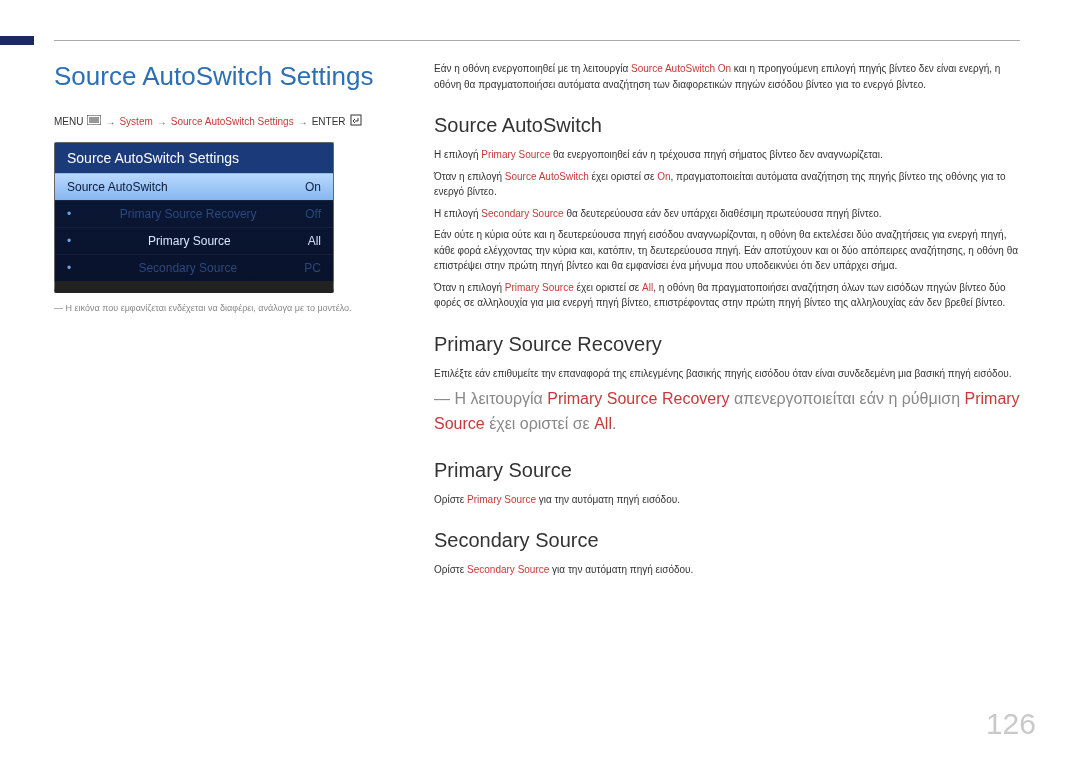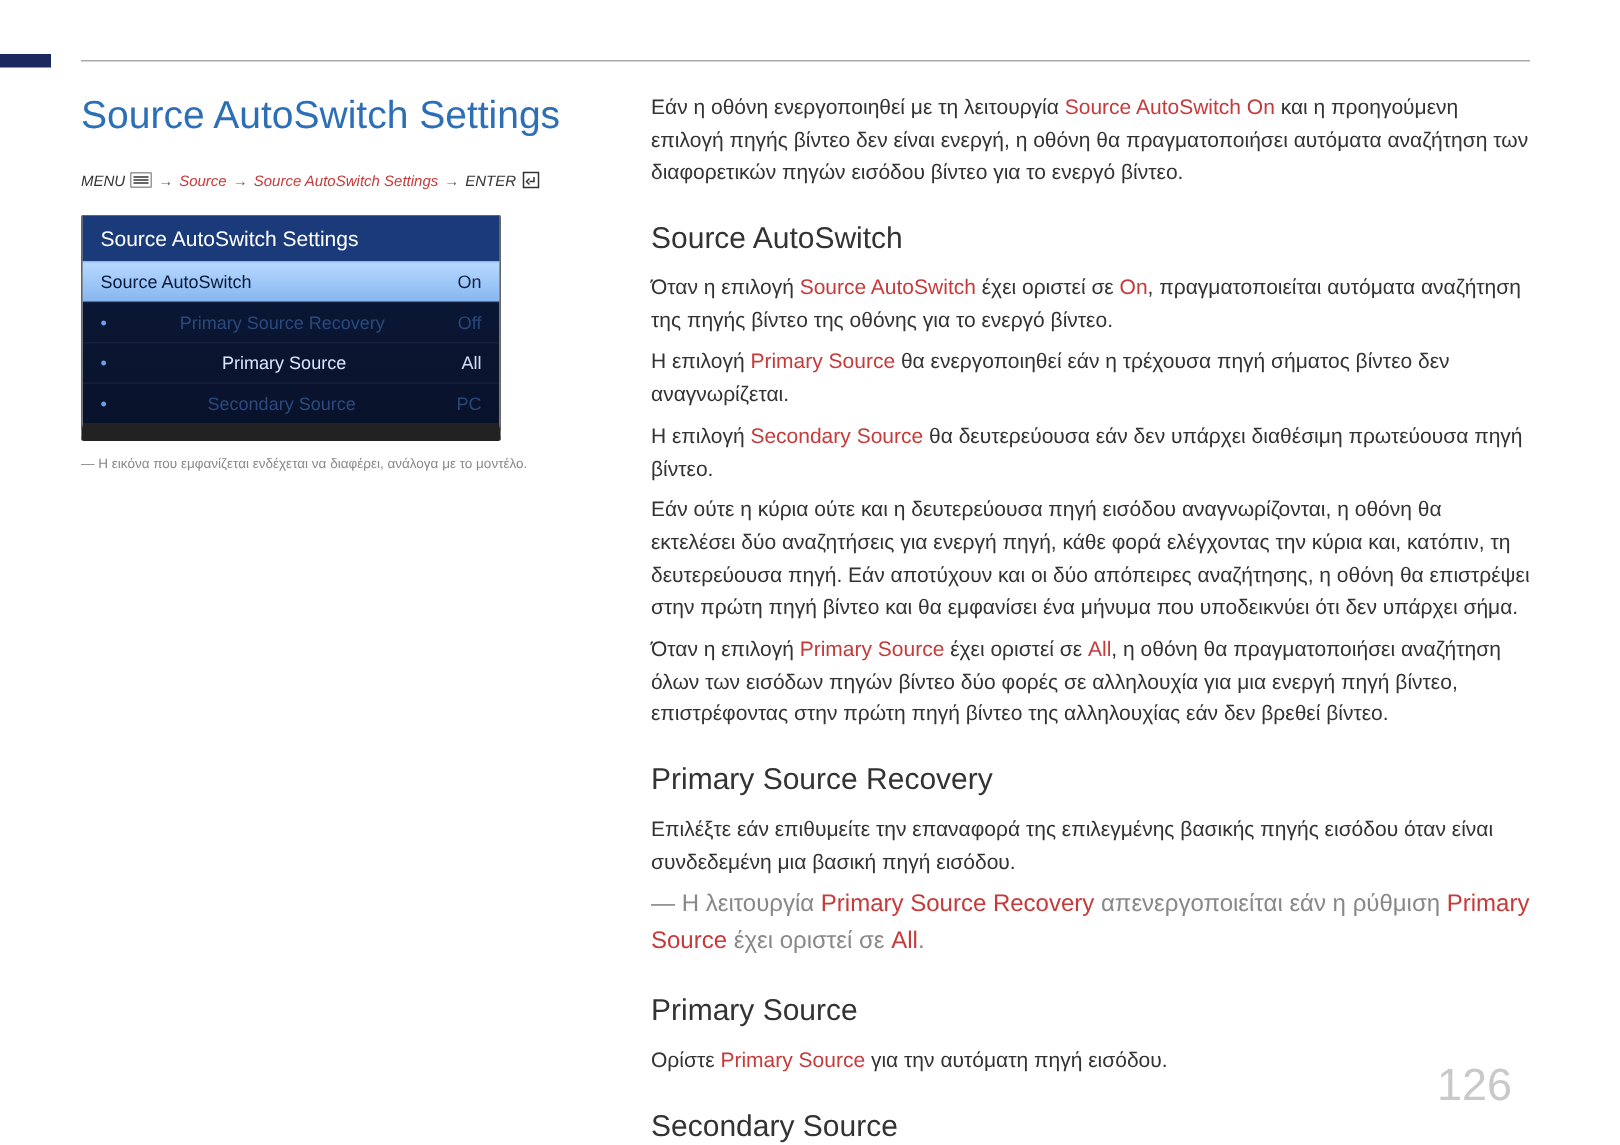--- a/index.html
+++ b/index.html
@@ -46,21 +46,20 @@
     margin-bottom: 22px;
   }
   .breadcrumb {
     font-size: 10px;
     color: #333;
     margin-bottom: 14px;
     display: flex;
     align-items: center;
     flex-wrap: wrap;
     gap: 4px;
-    font-style: italic;
   }
   .breadcrumb .red { color: #c63a3a; }
   .breadcrumb .arrow { color: #666; }
   .icon-inline {
     display: inline-block;
     vertical-align: middle;
   }
   .tv-box {
     width: 280px;
     border: 1px solid #666;
@@ -100,21 +99,21 @@
     font-size: 9px;
     color: #888;
     margin-top: 10px;
   }
   .footnote::before {
     content: "― ";
     color: #888;
   }
 
   .right p {
-    font-size: 14px;
+    font-size: 10px;
     line-height: 1.55;
     color: #333;
     margin-bottom: 6px;
   }
   .right .red { color: #c63a3a; }
   .right h2 {
     font-size: 20px;
     font-weight: 400;
     color: #333;
     margin-top: 22px;
@@ -125,21 +124,21 @@
     font-size: 16px;
     color: #888;
     margin-top: 4px;
   }
   .right .subnote::before {
     content: "― ";
   }
 
   .pagenum {
     position: absolute;
-    right: 72px;
+    right: 44px;
     bottom: 22px;
     font-size: 30px;
     color: #c9c9c9;
     font-weight: 300;
   }
 </style>
 </head>
 <body>
 
 <div class="page">
@@ -152,21 +151,21 @@
         <span>MENU</span>
         <span class="icon-inline">
           <svg width="14" height="10" viewBox="0 0 14 10">
               <rect x="0" y="0" width="14" height="10" fill="none" stroke="#333" stroke-width="1"></rect>
               <line x1="2" y1="3" x2="12" y2="3" stroke="#333"></line>
               <line x1="2" y1="5" x2="12" y2="5" stroke="#333"></line>
               <line x1="2" y1="7" x2="12" y2="7" stroke="#333"></line>
             </svg>
         </span>
         <span class="arrow">→</span>
-        <span class="red">Source</span>
+        <span class="red">System</span>
         <span class="arrow">→</span>
         <span class="red">Source AutoSwitch Settings</span>
         <span class="arrow">→</span>
         <span>ENTER</span>
         <span class="icon-inline">
           <svg width="12" height="12" viewBox="0 0 12 12">
               <rect x="1" y="1" width="10" height="10" fill="none" stroke="#333"></rect>
               <path d="M8 4 v3 h-3 M5 5 l-2 2 l2 2" fill="none" stroke="#333"></path>
             </svg>
         </span>
@@ -195,24 +194,24 @@
       <div class="footnote">Η εικόνα που εμφανίζεται ενδέχεται να διαφέρει, ανάλογα με το μοντέλο.</div>
     </div>
 
     <div class="right">
       <p>
         <span>Εάν η οθόνη ενεργοποιηθεί με τη λειτουργία </span><span class="red">Source AutoSwitch On</span><span> και η προηγούμενη επιλογή πηγής βίντεο δεν είναι ενεργή, η οθόνη θα πραγματοποιήσει αυτόματα αναζήτηση των διαφορετικών πηγών εισόδου βίντεο για το ενεργό βίντεο.</span>
       </p>
 
       <h2>Source AutoSwitch</h2>
       <p>
+        <span>Η επιλογή </span><span class="red">Primary Source</span><span> θα ενεργοποιηθεί εάν η τρέχουσα πηγή σήματος βίντεο δεν αναγνωρίζεται.</span>
+      </p>
+      <p>
         <span>Όταν η επιλογή </span><span class="red">Source AutoSwitch</span><span> έχει οριστεί σε </span><span class="red">On</span><span>, πραγματοποιείται αυτόματα αναζήτηση της πηγής βίντεο της οθόνης για το ενεργό βίντεο.</span>
-      </p>
-      <p>
-        <span>Η επιλογή </span><span class="red">Primary Source</span><span> θα ενεργοποιηθεί εάν η τρέχουσα πηγή σήματος βίντεο δεν αναγνωρίζεται.</span>
       </p>
       <p>
         <span>Η επιλογή </span><span class="red">Secondary Source</span><span> θα δευτερεύουσα εάν δεν υπάρχει διαθέσιμη πρωτεύουσα πηγή βίντεο.</span>
       </p>
       <p>Εάν ούτε η κύρια ούτε και η δευτερεύουσα πηγή εισόδου αναγνωρίζονται, η οθόνη θα εκτελέσει δύο αναζητήσεις για ενεργή πηγή, κάθε φορά ελέγχοντας την κύρια και, κατόπιν, τη δευτερεύουσα πηγή. Εάν αποτύχουν και οι δύο απόπειρες αναζήτησης, η οθόνη θα επιστρέψει στην πρώτη πηγή βίντεο και θα εμφανίσει ένα μήνυμα που υποδεικνύει ότι δεν υπάρχει σήμα.</p>
       <p>
         <span>Όταν η επιλογή </span><span class="red">Primary Source</span><span> έχει οριστεί σε </span><span class="red">All</span><span>, η οθόνη θα πραγματοποιήσει αναζήτηση όλων των εισόδων πηγών βίντεο δύο φορές σε αλληλουχία για μια ενεργή πηγή βίντεο, επιστρέφοντας στην πρώτη πηγή βίντεο της αλληλουχίας εάν δεν βρεθεί βίντεο.</span>
       </p>
 
       <h2>Primary Source Recovery</h2>

